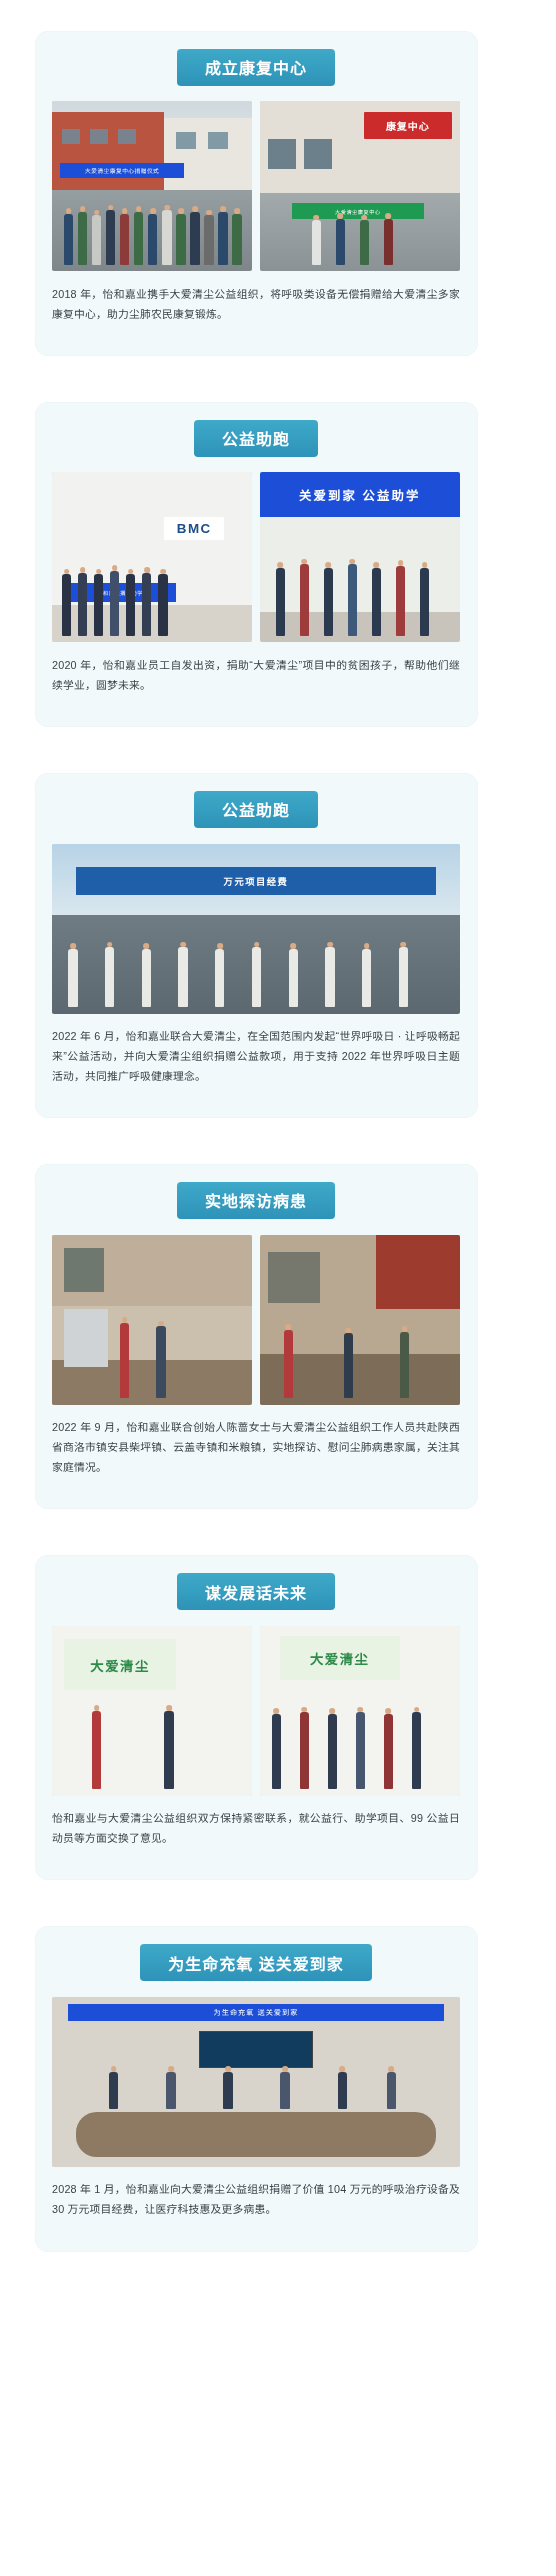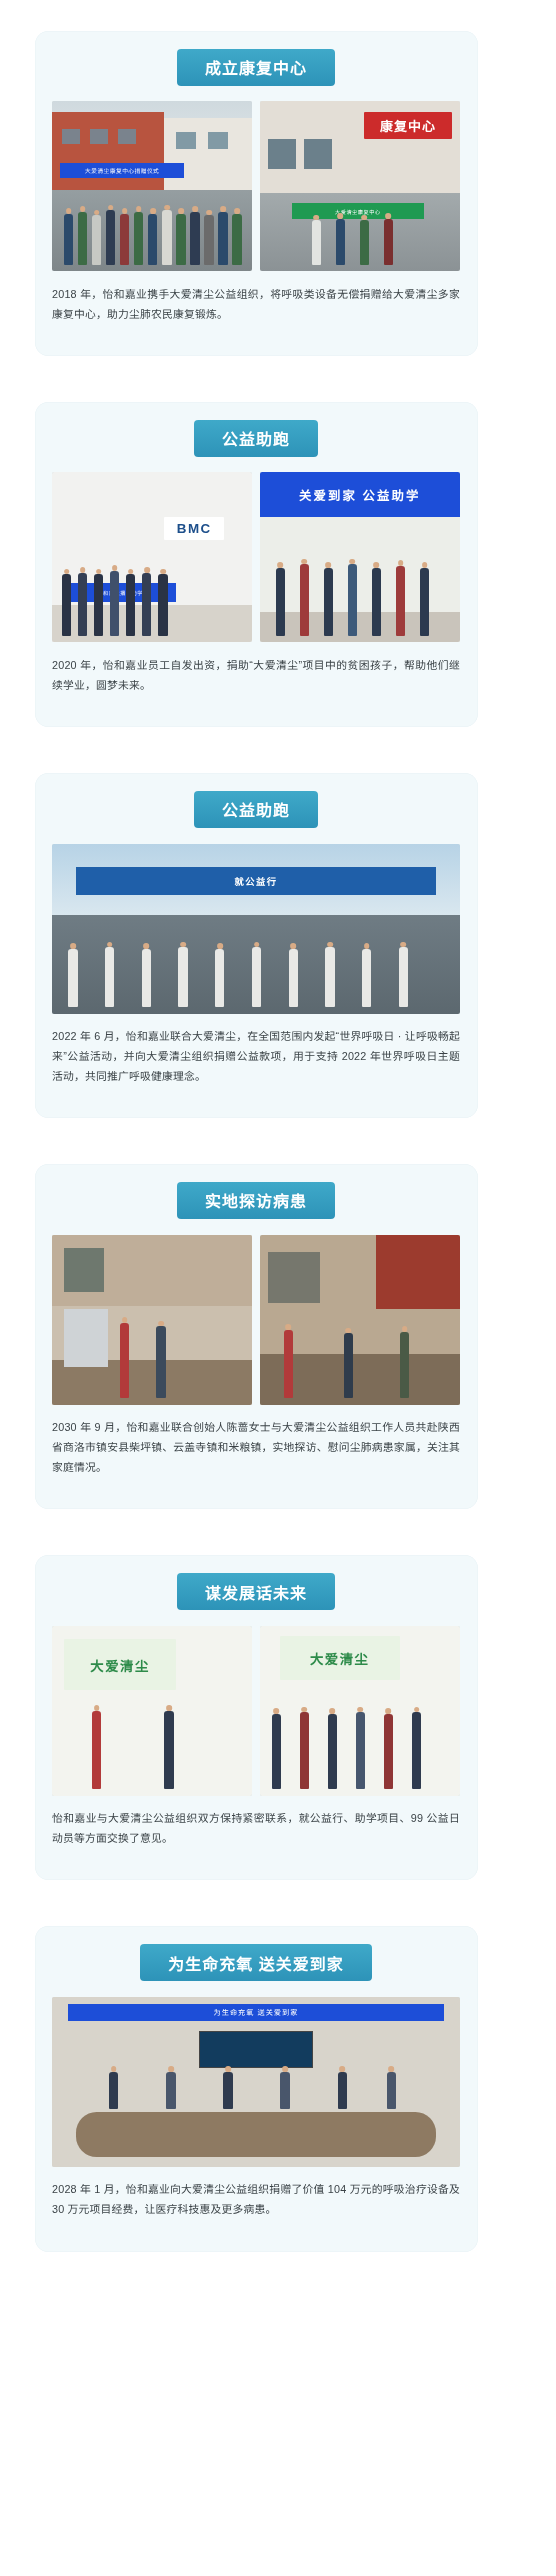--- a/index.html
+++ b/index.html
@@ -201,21 +201,21 @@
           <div class="person" style="left:90%;height:30%;background:#3c6b45;">
               <span class="head"></span>
             </div>
         </div>
       </div>
       <div class="photo">
         <div class="scene">
           <div class="sky" style="background:linear-gradient(180deg,#dfe6e8,#eef2f3)"></div>
           <div class="ground" style="background:linear-gradient(180deg,#a9b0b2,#8b9295)"></div>
           <div class="bldg-white" style="left:0;top:0;width:100%;height:54%;background:#e3ded6;"></div>
-          <div class="wall-sign" style="left:52%;top:6%;width:44%;height:16%;background:#cc2b2b;font-size:13px;font-weight:bold;">康复中心</div>
+          <div class="wall-sign" style="left:52%;top:6%;width:44%;height:16%;background:#cc2b2b;font-size:10px;font-weight:bold;">康复中心</div>
           <div class="win" style="left:4%;top:22%;width:14%;height:18%;background:#56707e;"></div>
           <div class="win" style="left:22%;top:22%;width:14%;height:18%;background:#56707e;"></div>
           <div class="banner-strip green" style="left:16%;top:60%;width:66%;height:9%;font-size:5.2px;">大爱清尘康复中心</div>
           <div class="person" style="left:26%;height:26%;background:#e2e4e1;">
               <span class="head"></span>
             </div>
           <div class="person" style="left:38%;height:27%;background:#2b4a6b;">
               <span class="head"></span>
             </div>
           <div class="person" style="left:50%;height:26%;background:#3c6b45;">
@@ -298,21 +298,21 @@
 
   <section class="card">
     <div class="card-header">
       <div class="title-banner">公益助跑</div>
     </div>
     <div class="photo-row">
       <div class="photo">
         <div class="scene">
           <div class="sky" style="background:linear-gradient(180deg,#b7d3e6,#d9e7ef)"></div>
           <div class="ground" style="background:linear-gradient(180deg,#6f7c84,#5c686f)"></div>
-          <div class="banner-strip blue" style="left:6%;top:14%;width:88%;height:16%;font-size:9.3px;font-weight:bold;letter-spacing:1.5px;">就公益行</div>
+          <div class="banner-strip blue" style="left:6%;top:14%;width:88%;height:16%;font-size:9.3px;font-weight:bold;letter-spacing:1.5px;">万元项目经费</div>
           <div class="person" style="left:4%;height:34%;background:#e9e9e6;">
               <span class="head"></span>
             </div>
           <div class="person" style="left:13%;height:35%;background:#e9e9e6;">
               <span class="head"></span>
             </div>
           <div class="person" style="left:22%;height:34%;background:#e9e9e6;">
               <span class="head"></span>
             </div>
           <div class="person" style="left:31%;height:35%;background:#e9e9e6;">
@@ -373,21 +373,21 @@
             </div>
           <div class="person" style="left:42%;height:38%;background:#2f3c4c;">
               <span class="head"></span>
             </div>
           <div class="person" style="left:70%;height:39%;background:#4a5a46;">
               <span class="head"></span>
             </div>
         </div>
       </div>
     </div>
-    <p class="caption">2030 年 9 月，怡和嘉业联合创始人陈蔷女士与大爱清尘公益组织工作人员共赴陕西省商洛市镇安县柴坪镇、云盖寺镇和米粮镇，实地探访、慰问尘肺病患家属，关注其家庭情况。</p>
+    <p class="caption">2022 年 9 月，怡和嘉业联合创始人陈蔷女士与大爱清尘公益组织工作人员共赴陕西省商洛市镇安县柴坪镇、云盖寺镇和米粮镇，实地探访、慰问尘肺病患家属，关注其家庭情况。</p>
   </section>
 
   <section class="card">
     <div class="card-header">
       <div class="title-banner">谋发展话未来</div>
     </div>
     <div class="photo-row">
       <div class="photo">
         <div class="scene">
           <div class="sky" style="background:#f3f4ef;height:100%"></div>

